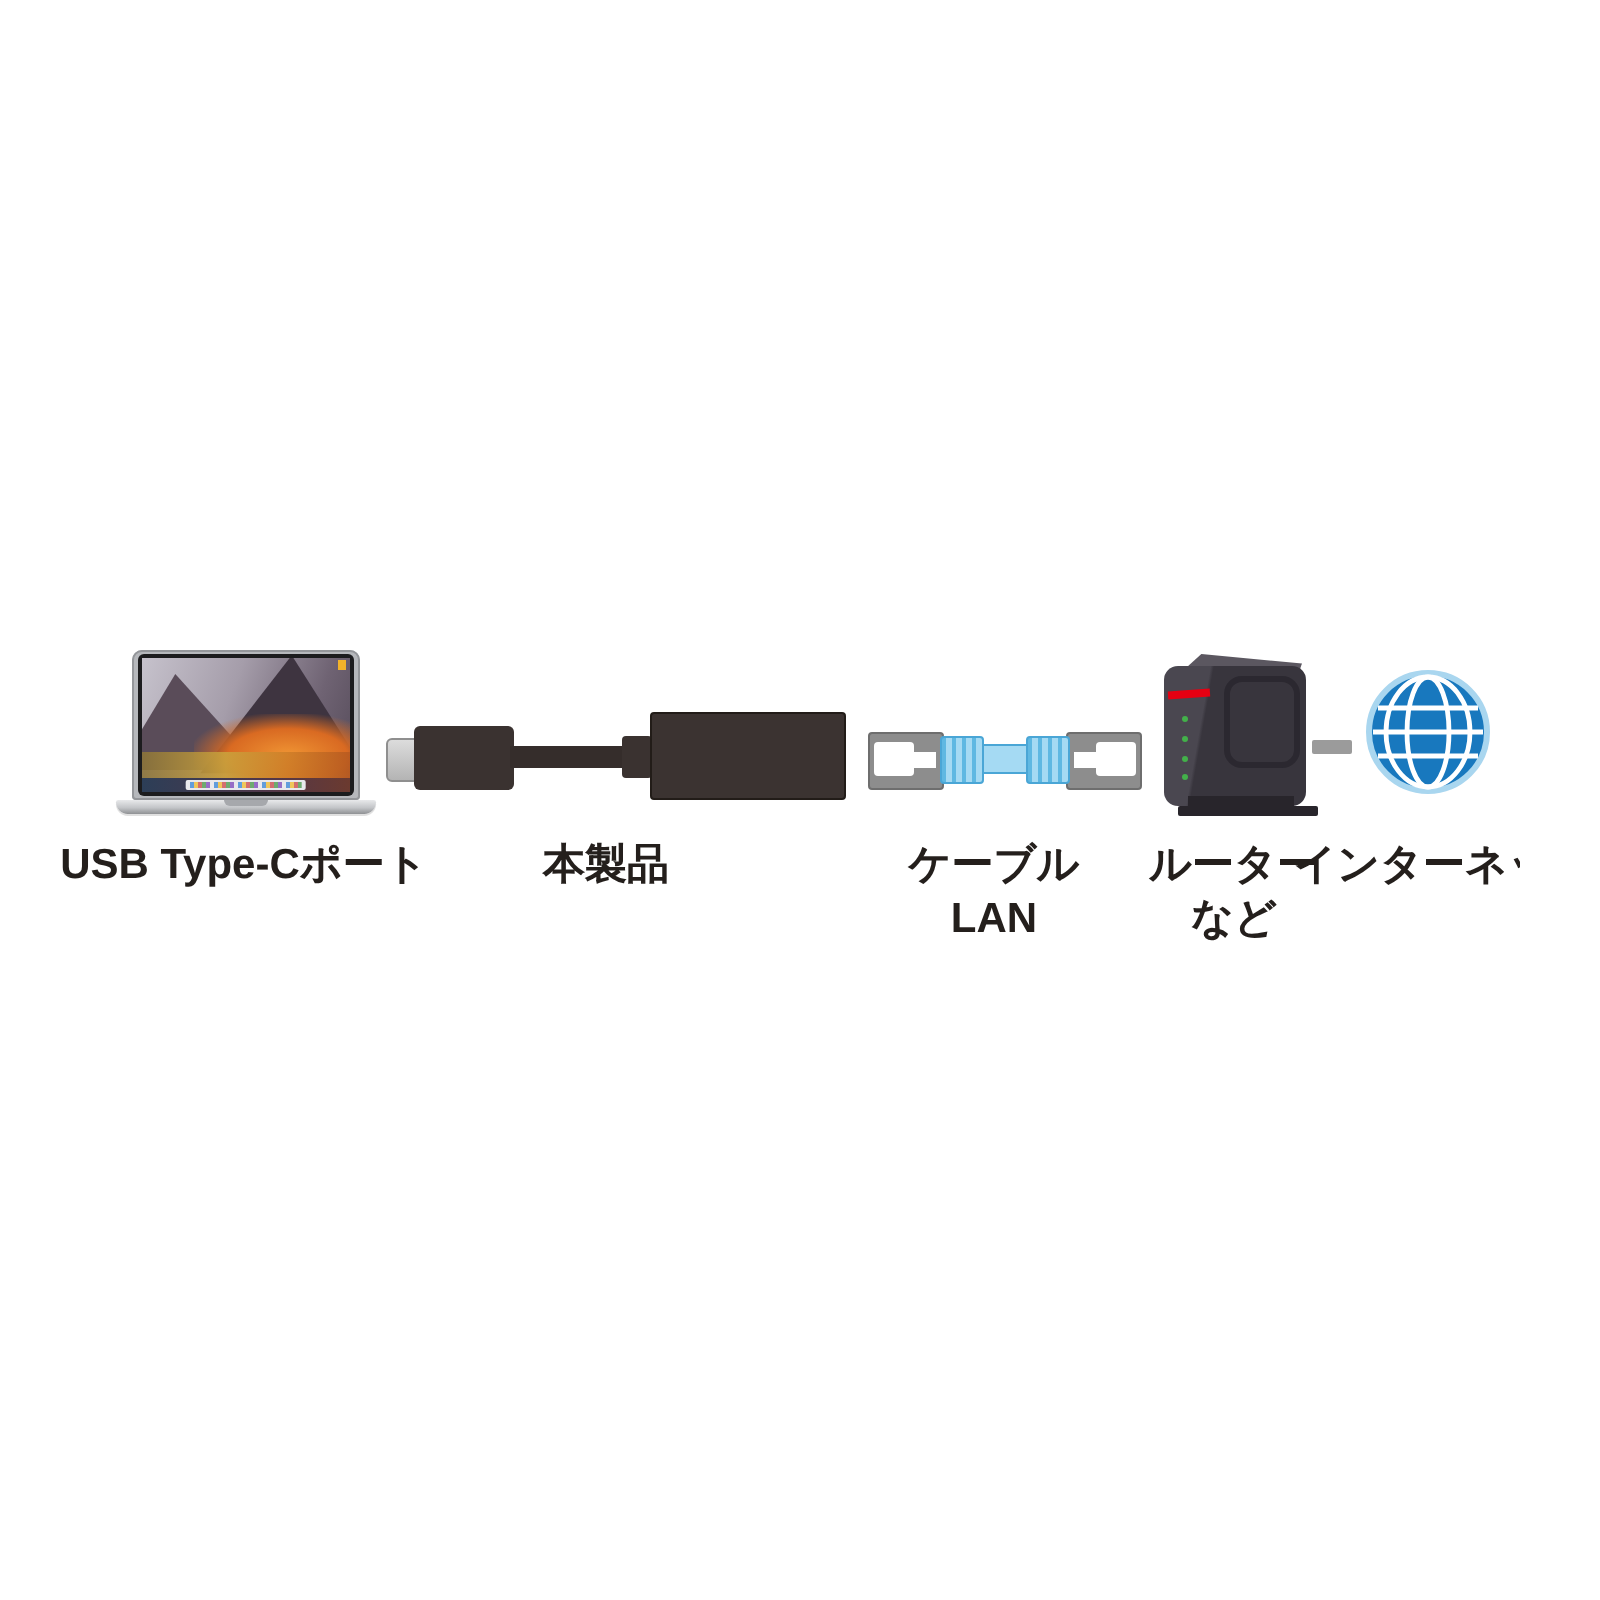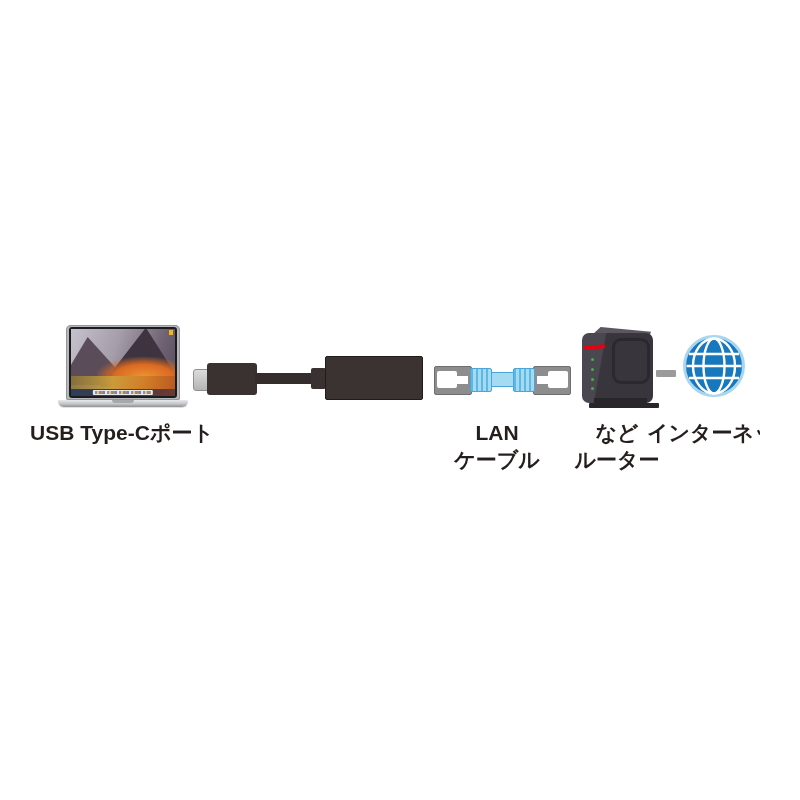--- a/index.html
+++ b/index.html
@@ -158,25 +158,28 @@
       <ellipse cx="32" cy="32" rx="21" ry="27.5" fill="none" stroke="#ffffff" stroke-width="2.4"></ellipse>
       <line x1="4.5" y1="32" x2="59.5" y2="32" stroke="#ffffff" stroke-width="2.4"></line>
       <line x1="7" y1="20" x2="57" y2="20" stroke="#ffffff" stroke-width="2.4"></line>
       <line x1="7" y1="44" x2="57" y2="44" stroke="#ffffff" stroke-width="2.4"></line>
     </svg>
   </div>
 
   <div class="label label-pc">
     <div>USB Type-Cポート</div>
   </div>
+  <div class="label label-product">
+    <div>本製品</div>
+  </div>
   <div class="label label-lan">
+    <div>ケーブル</div>
     <div>LAN</div>
-    <div>ケーブル</div>
   </div>
   <div class="label label-router">
+    <div>ルーター</div>
     <div>など</div>
-    <div>ルーター</div>
   </div>
   <div class="label label-internet">
     <div>インターネット</div>
   </div>
 
 </div>
 
 </body></html>

